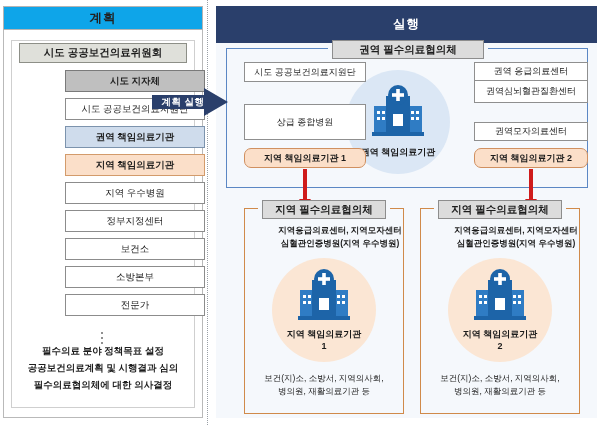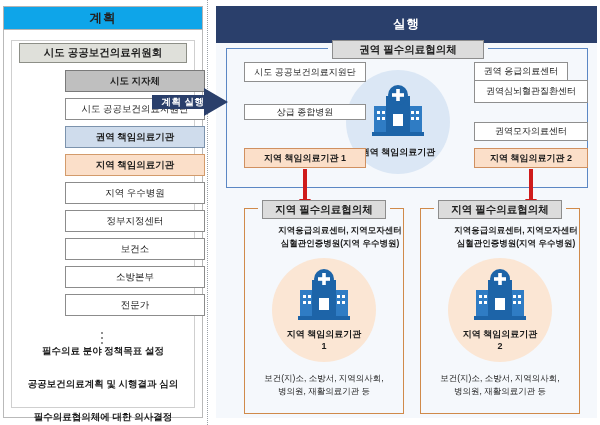--- a/index.html
+++ b/index.html
@@ -55,21 +55,21 @@
   .plan-item.orange{background:#fbdfc9;border-color:#d39b6b;}
 
   .dots{
     position:absolute;left:100px;top:332px;width:4px;height:12px;
     display:flex;flex-direction:column;justify-content:space-between;align-items:center;
   }
   .dots i{display:block;width:2px;height:2px;background:#6b6b6b;border-radius:50%;}
 
   .plan-summary{
     position:absolute;left:18px;top:345px;width:170px;
-    display:flex;flex-direction:column;align-items:center;gap:20px;
+    display:flex;flex-direction:column;align-items:center;gap:4px;
   }
   .plan-summary div{font-size:9.5px;font-weight:bold;color:#1d1d1d;white-space:nowrap;}
 
   
   .flow-arrow{
     position:absolute;left:152px;top:88px;width:76px;height:28px;z-index:6;
   }
   .flow-arrow svg{display:block;}
   .flow-arrow .label{
     position:absolute;left:6px;top:8px;width:50px;text-align:center;
@@ -100,21 +100,21 @@
   .region-title-mask{
     position:absolute;left:328px;top:46px;width:160px;height:5px;
     background:#f5f8fc;z-index:4;
   }
 
   .rbox{
     position:absolute;box-sizing:border-box;border:1px solid #8f8f8f;
     background:#fff;display:flex;align-items:center;justify-content:center;
     font-size:9px;color:#1b1b1b;z-index:3;
   }
-  .rbox.orange{background:#fbdfc9;border-color:#d09060;font-weight:bold;}
+  .rbox.orange{background:#fbdfc9;border-color:#d09060;font-weight:bold;border-radius:7px;}
 
   .hub{
     position:absolute;left:346px;top:70px;width:104px;height:104px;z-index:2;
     display:flex;flex-direction:column;align-items:center;justify-content:flex-start;
   }
   .hub .circle{
     position:absolute;left:0;top:0;width:104px;height:104px;border-radius:50%;
     background:#dbe7f5;
   }
   .hub .icon{position:absolute;left:26px;top:14px;z-index:2;}
@@ -223,24 +223,24 @@
   </div>
 
   <div class="exec-panel"></div>
   <div class="exec-header">실행</div>
 
   <div class="region-box"></div>
   <div class="region-title-mask"></div>
   <div class="region-title">권역 필수의료협의체</div>
 
   <div class="rbox" style="left:244px;top:62px;width:122px;height:20px;">시도 공공보건의료지원단</div>
-  <div class="rbox" style="left:244px;top:104px;width:122px;height:16px;">상급 종합병원</div>
+  <div class="rbox" style="left:244px;top:104px;width:122px;height:36px;">상급 종합병원</div>
   <div class="rbox orange" style="left:244px;top:148px;width:122px;height:20px;">지역 책임의료기관 1</div>
 
-  <div class="rbox" style="left:474px;top:62px;width:94px;height:19px;">권역 응급의료센터</div>
+  <div class="rbox" style="left:474px;top:62px;width:114px;height:19px;">권역 응급의료센터</div>
   <div class="rbox" style="left:474px;top:80px;width:114px;height:23px;">권역심뇌혈관질환센터</div>
   <div class="rbox" style="left:474px;top:122px;width:114px;height:19px;">권역모자의료센터</div>
   <div class="rbox orange" style="left:474px;top:148px;width:114px;height:20px;">지역 책임의료기관 2</div>
 
   <div class="hub">
     <div class="circle"></div>
     <div class="icon">
       <svg width="52" height="56" viewBox="0 0 52 56">
         <rect x="2" y="22" width="13" height="26" fill="#2f7cc4"></rect>
         <rect x="37" y="22" width="13" height="26" fill="#2f7cc4"></rect>

